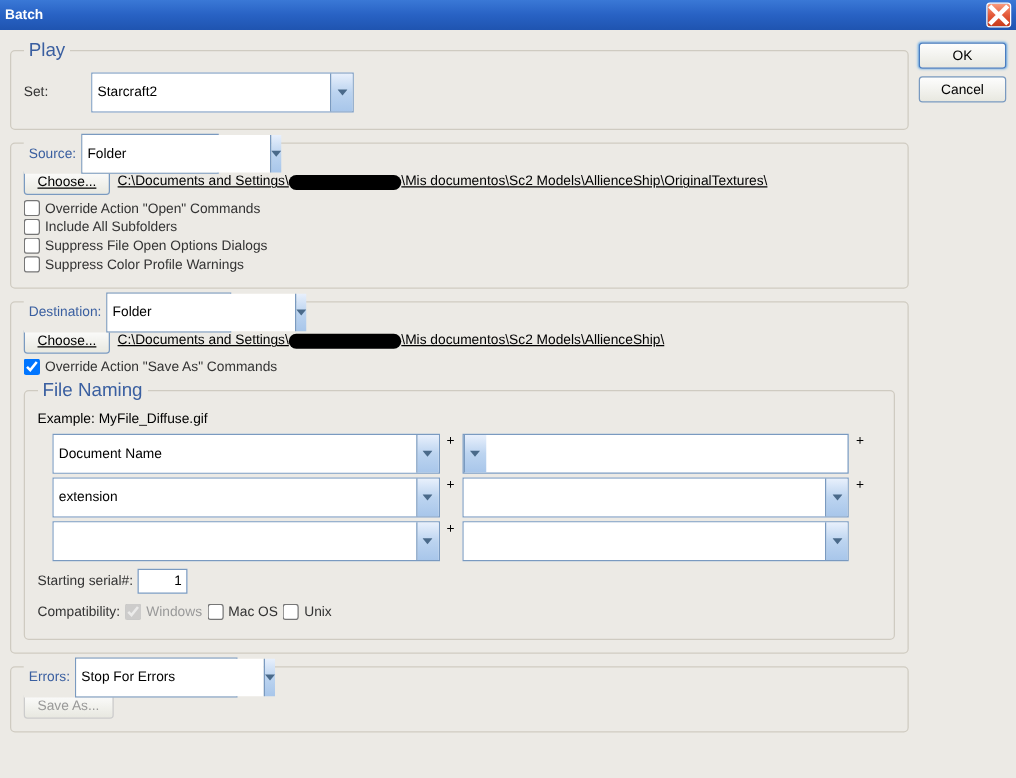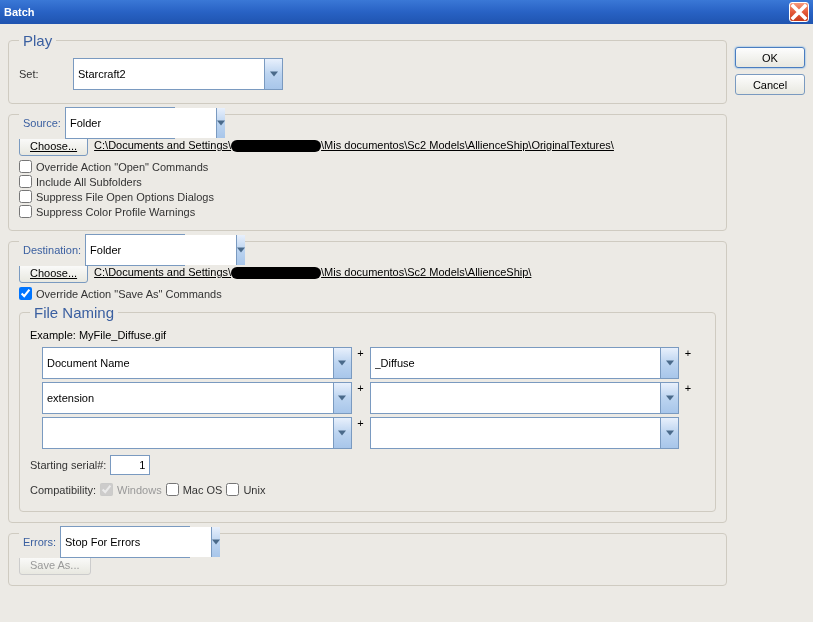--- a/index.html
+++ b/index.html
@@ -54,21 +54,21 @@
   background: linear-gradient(to bottom, #fdfdfd 0%, #e8e8e0 100%);
   border: 1px solid #7a9ac0;
   border-radius: 3px;
   height: 21px;
   font-size: 11px;
   cursor: pointer;
   display: flex;
   align-items: center;
   justify-content: center;
 }
-.winbtn.default { border: 1px solid #4a7dc0; box-shadow: 0 0 2px #4a9de8; margin-top: 13px; }
+.winbtn.default { border: 1px solid #4a7dc0; box-shadow: 0 0 2px #4a9de8; }
 fieldset {
   border: 1px solid #cfcbc1;
   border-radius: 4px;
   margin: 0 0 10px 0;
   padding: 6px 10px 10px 10px;
   position: relative;
 }
 legend {
   color: #3a5fa0;
   font-size: 15px;
@@ -270,21 +270,20 @@
           <div class="combo" style="flex:1">
             <input value="Document Name" style="">
             <div class="arrow">
                 <svg viewBox="0 0 10 6">
                   <path d="M0 0 L5 6 L10 0 Z" fill="#4a6a8a"></path>
                 </svg>
               </div>
           </div>
           <div class="plus">+</div>
           <div class="combo" style="flex:1">
-            <input value="_Diffuse" style="">
             <div class="arrow">
                 <svg viewBox="0 0 10 6">
                   <path d="M0 0 L5 6 L10 0 Z" fill="#4a6a8a"></path>
                 </svg>
               </div>
           </div>
           <div class="plus">+</div>
         </div>
         <div class="naming-grid">
           <div class="combo" style="flex:1">

